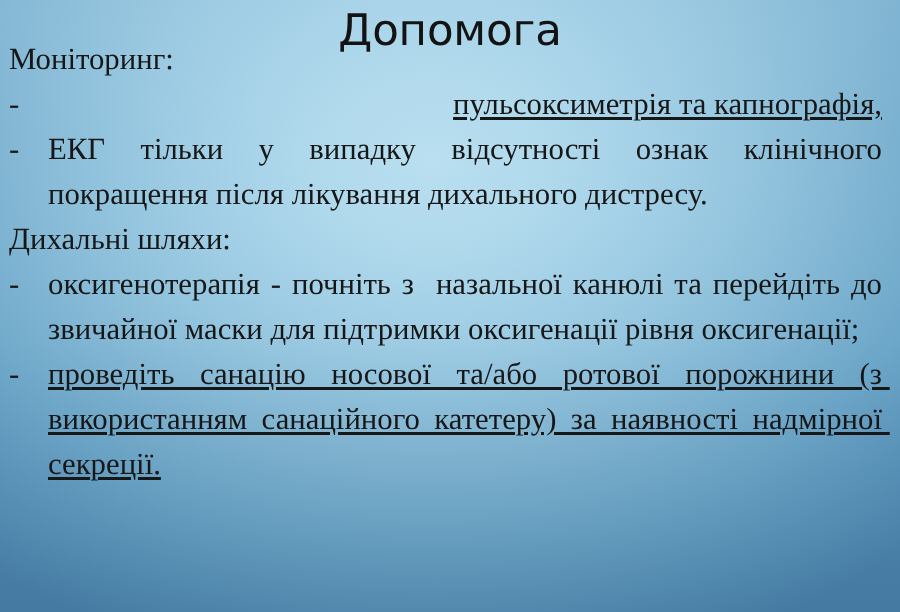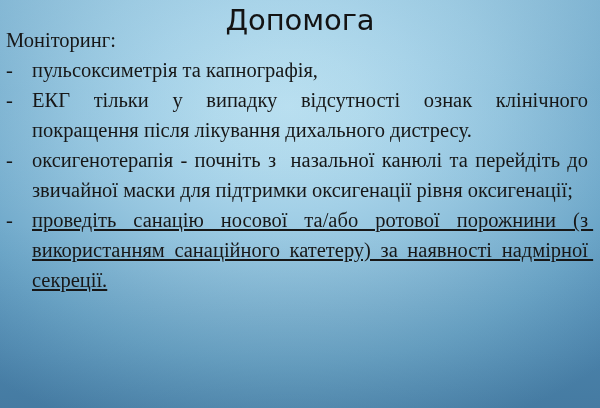--- a/index.html
+++ b/index.html
@@ -103,21 +103,22 @@
   .bullet-text {
     flex: 1 1 auto;
     text-align: justify;
     text-justify: inter-word;
     font-size: 20.5px;
     line-height: 30px;
     white-space: pre-wrap;
     hyphens: none;
   }
   .bullet-text.no-justify {
-    text-align: left;
+    text-align: right;
+    text-decoration: underline;
   }
   .bullet-text.last-wide {
     text-align: justify;
     text-decoration: underline;
   }
 </style>
 </head>
 <body>
 
 <div id="slide">
@@ -136,20 +137,21 @@
       <div class="bullet-row">
         <span class="bullet-mark">-</span>
         <span class="bullet-text no-justify">пульсоксиметрія та капнографія,</span>
       </div>
 
       <div class="bullet-row">
         <span class="bullet-mark">-</span>
         <span class="bullet-text">ЕКГ тільки у випадку відсутності ознак клінічного покращення після лікування дихального дистресу.</span>
       </div>
 
+      <div class="heading-line">Дихальні шляхи:</div>
 
       <div class="bullet-row">
         <span class="bullet-mark">-</span>
         <span class="bullet-text">оксигенотерапія - почніть з  назальної канюлі та перейдіть до звичайної маски для підтримки оксигенації рівня оксигенації;</span>
       </div>
 
       <div class="bullet-row">
         <span class="bullet-mark">-</span>
         <span class="bullet-text last-wide">проведіть санацію носової та/або ротової порожнини (з використанням санаційного катетеру) за наявності надмірної секреції.</span>
       </div>

